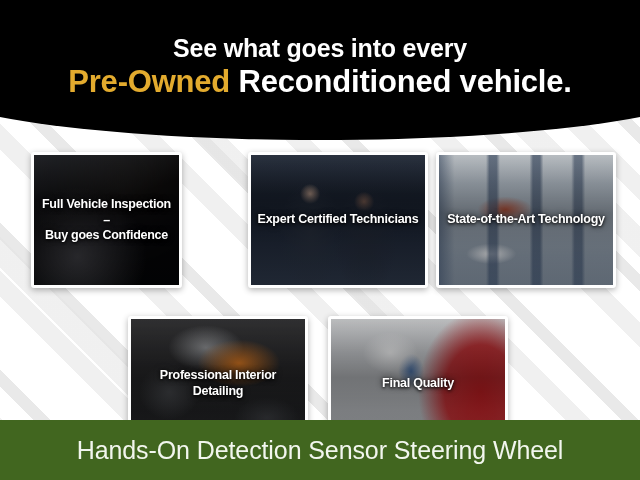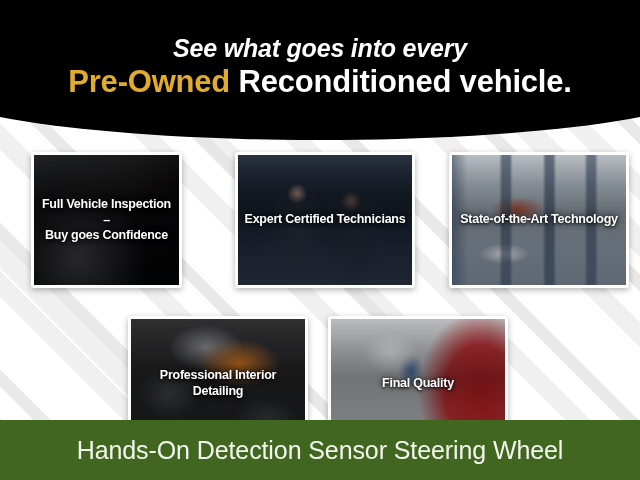--- a/index.html
+++ b/index.html
@@ -81,21 +81,20 @@
     padding-top: 34px;
     box-sizing: border-box;
   }
   .headline-1 {
     color: #ffffff;
     font-size: 25px;
     font-weight: bold;
     letter-spacing: -0.2px;
     line-height: 1.18;
     white-space: nowrap;
-    font-style: italic;
   }
   .headline-2 {
     font-size: 31px;
     font-weight: bold;
     letter-spacing: -0.2px;
     line-height: 1.18;
     white-space: nowrap;
     color: #ffffff;
     margin-top: 0;
   }
@@ -140,22 +139,22 @@
     font-size: 12.5px;
     line-height: 1.25;
     letter-spacing: -0.25px;
     text-shadow: 0 1px 3px rgba(0,0,0,0.95), 0 0 6px rgba(0,0,0,0.8);
     padding: 0 5px;
     box-sizing: border-box;
   }
 
   
   #card-1 { left: 31px;  top: 152px; width: 151px; height: 136px; }
-  #card-2 { left: 235px; top: 152px; width: 180px; height: 136px; }
-  #card-3 { left: 449px; top: 152px; width: 180px; height: 136px; }
+  #card-2 { left: 248px; top: 152px; width: 180px; height: 136px; }
+  #card-3 { left: 436px; top: 152px; width: 180px; height: 136px; }
   
   #card-4 { left: 128px; top: 316px; width: 180px; height: 136px; }
   #card-5 { left: 328px; top: 316px; width: 180px; height: 136px; }
 
   
   .photo-inspection {
     background:
       radial-gradient(circle at 62% 30%, rgba(60,70,90,0.9) 0%, rgba(20,24,34,0.95) 60%),
       linear-gradient(180deg, #4a3a2a 0%, #3c3026 28%, #262024 55%, #191a1e 100%),
       linear-gradient(90deg, #5c4630 0%, #3a2e22 30%, #23242a 60%, #1b1c22 100%);

